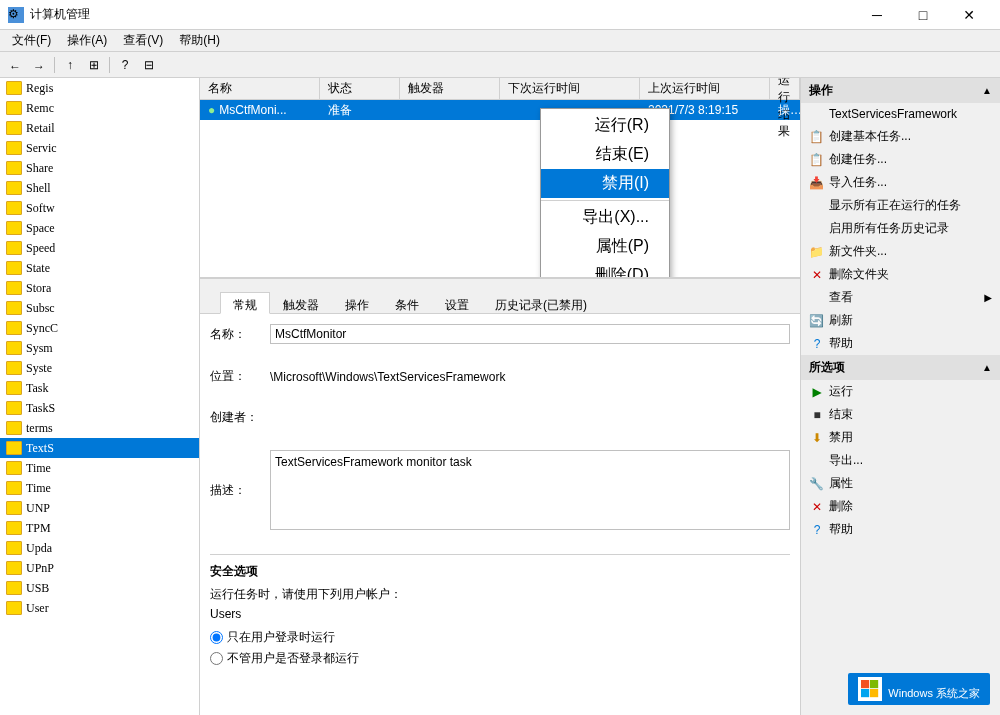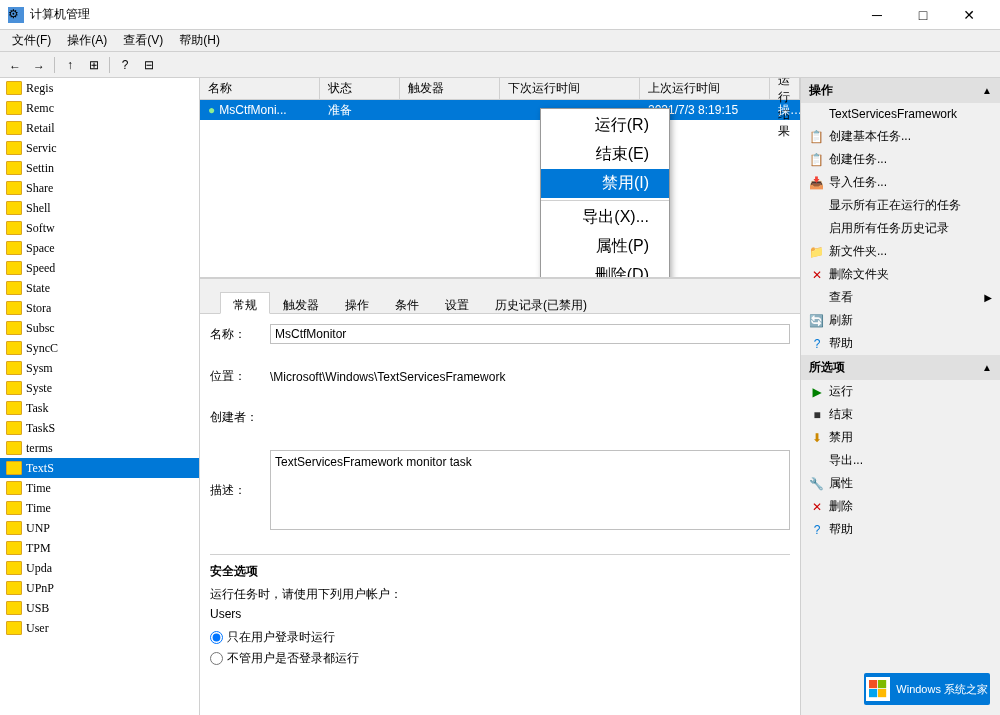--- a/index.html
+++ b/index.html
@@ -82,21 +82,21 @@
 
     
     ::-webkit-scrollbar { width: 12px; height: 12px; }
     ::-webkit-scrollbar-track { background: #f0f0f0; }
     ::-webkit-scrollbar-thumb { background: #c0c0c0; border: 2px solid #f0f0f0; }
 
     
     .hscroll { height: 12px; background: #f0f0f0; border-top: 1px solid #d0d0d0; }
 
     
-    .watermark { position: absolute; bottom: 10px; right: 10px; background: #0078d7; color: white; padding: 4px 2px; font-size: 11px; border-radius: 2px; display: flex; align-items: center; gap: 6px; z-index: 50; }
+    .watermark { position: absolute; bottom: 10px; right: 10px; background: #0078d7; color: white; padding: 4px 10px; font-size: 11px; border-radius: 2px; display: flex; align-items: flex-end; gap: 6px; z-index: 50; }
     .watermark-logo { width: 24px; height: 24px; background: white; display: flex; align-items: center; justify-content: center; }
   </style>
 </head>
 <body>
 
 <div class="title-bar">
   <div class="title-bar-left">
     <span class="title-bar-icon">⚙</span>
     <span class="title-bar-title">计算机管理</span>
   </div>
@@ -140,25 +140,20 @@
     </div>
     <div class="sidebar-item">
       <span class="expand-arrow"></span>
       <span class="folder-icon"></span>
       <span class="sidebar-item-label">Retail</span>
     </div>
     <div class="sidebar-item">
       <span class="expand-arrow"></span>
       <span class="folder-icon"></span>
       <span class="sidebar-item-label">Servic</span>
-    </div>
-    <div class="sidebar-item">
-      <span class="expand-arrow"></span>
-      <span class="folder-icon"></span>
-      <span class="sidebar-item-label">Settin</span>
     </div>
     <div class="sidebar-item">
       <span class="expand-arrow"></span>
       <span class="folder-icon"></span>
       <span class="sidebar-item-label">Share</span>
     </div>
     <div class="sidebar-item">
       <span class="expand-arrow"></span>
       <span class="folder-icon"></span>
       <span class="sidebar-item-label">Shell</span>

